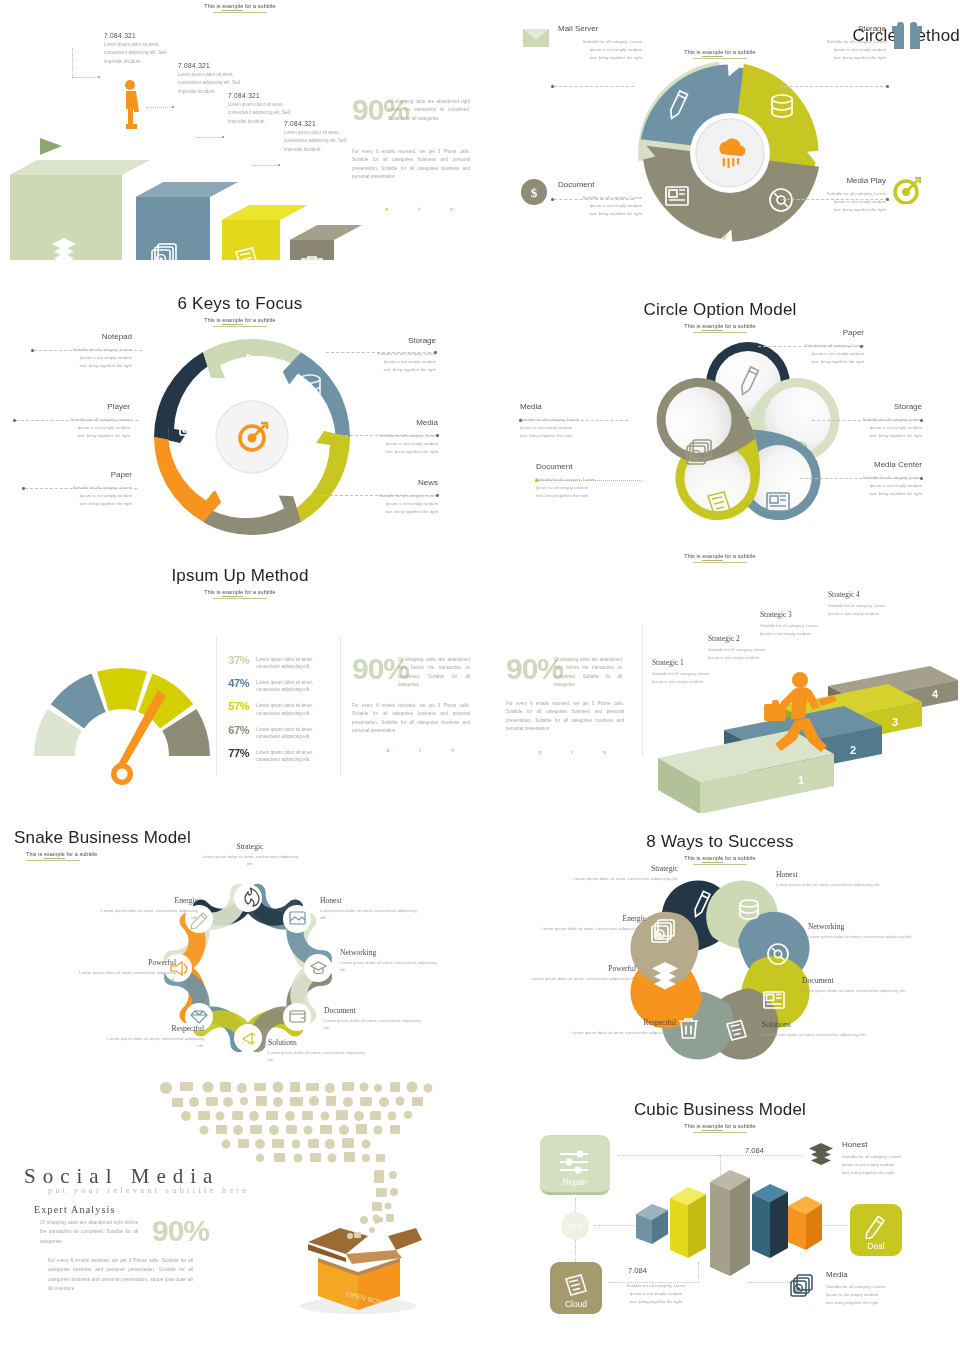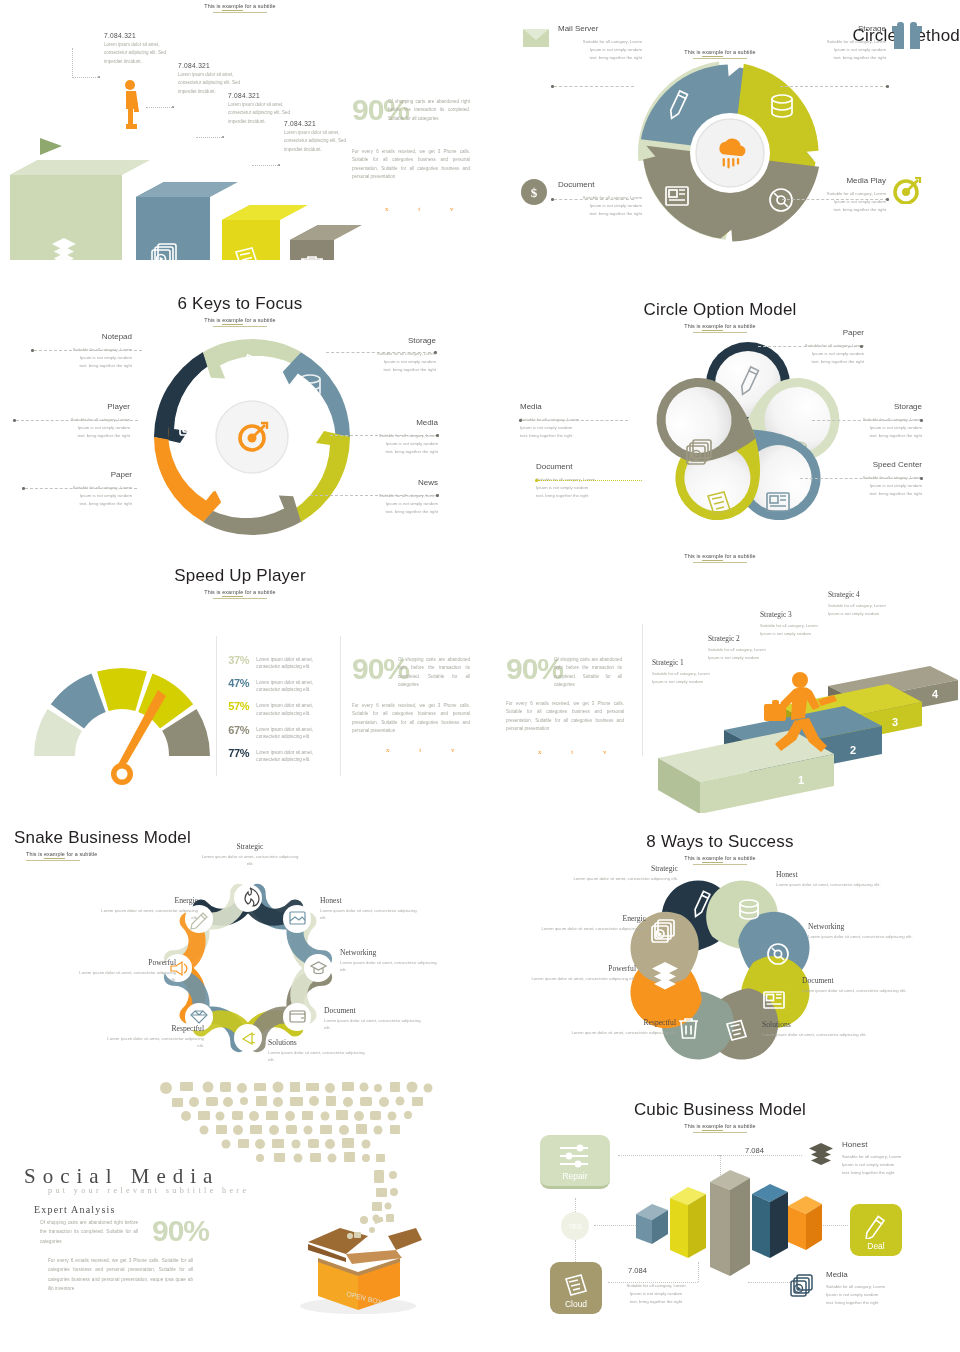--- a/index.html
+++ b/index.html
@@ -502,21 +502,21 @@
     <div class="itemtxt" style="margin-top:5px;">
       <div>Suitable for all category, Lorem</div>
           <div>Ipsum is not simply random</div>
           <div>text. bring together the right</div>
     </div>
   </div>
   <div class="dashline" style="left:332px;top:144px;width:110px;"></div>
   <div class="dashdot" style="left:440px;top:143px;"></div>
 
   <div style="position:absolute;left:318px;top:184px;width:124px;text-align:right;">
-    <div class="itemttl">Speed Center</div>
+    <div class="itemttl">Media Center</div>
     <div class="itemtxt" style="margin-top:5px;">
       <div>Suitable for all category, Lorem</div>
           <div>Ipsum is not simply random</div>
           <div>text. bring together the right</div>
     </div>
   </div>
   <div class="dashline" style="left:320px;top:202px;width:122px;"></div>
   <div class="dashdot" style="left:440px;top:201px;"></div>
 
   <div style="position:absolute;left:40px;top:126px;width:106px;text-align:left;">
@@ -536,21 +536,21 @@
       <div>Suitable for all category, Lorem</div>
           <div>Ipsum is not simply random</div>
           <div>text. bring together the right</div>
     </div>
   </div>
   <div class="dashline" style="left:58px;top:204px;width:104px;border-top:1px dotted #c8c620;"></div>
   <div class="dashdot" style="left:55px;top:203px;background:#c8c620;"></div>
 </div>
 
 <div class="panel" style="left:0;top:550px;width:480px;height:270px;">
-  <div class="ttl" style="margin-top:16px;">Speed Up Player</div>
+  <div class="ttl" style="margin-top:16px;">Ipsum Up Method</div>
   <div class="sub">
     <span>This is </span><u>example</u><span> for a subtitle</span>
   </div>
   <div class="subrule"></div>
 
   <svg width="210" height="140" style="position:absolute;left:20px;top:98px;">
     <g transform="translate(102,108)">
       <path d="M -88 0 A88 88 0 0 1 -74.5 -46.9 L -40.2 -25.3 A47 47 0 0 0 -47 0 Z" fill="#dde4d0"></path>
       <path d="M -71.2 -51.7 A88 88 0 0 1 -30.5 -82.5 L -16.3 -44.1 A47 47 0 0 0 -38 -27.6 Z" fill="#6f93a4"></path>
       <path d="M -25 -84.4 A88 88 0 0 1 25 -84.4 L 13.3 -45.1 A47 47 0 0 0 -13.3 -45.1 Z" fill="#d4cf00"></path>
@@ -1020,21 +1020,21 @@
   </svg>
 </div>
 
 <div class="panel" style="left:480px;top:1080px;width:480px;height:272px;">
   <div class="ttl" style="margin-top:20px;">Cubic Business Model</div>
   <div class="sub">
     <span>This is </span><u>example</u><span> for a subtitle</span>
   </div>
   <div class="subrule"></div>
 
-  <div class="card" style="left:60px;top:55px;width:70px;height:54px;background:#d4dfc0;border-bottom:3px solid #b9c79e;">
+  <div class="card" style="left:60px;top:55px;width:70px;height:60px;background:#d4dfc0;border-bottom:3px solid #b9c79e;">
     <svg width="34" height="26" style="margin-bottom:2px;">
       <g stroke="#fff" stroke-width="2" fill="none">
             <path d="M2 5 h28"></path>
             <path d="M2 13 h28"></path>
             <path d="M2 21 h28"></path>
           </g>
       <circle cx="22" cy="5" r="3.4" fill="#fff"></circle>
           <circle cx="11" cy="13" r="3.4" fill="#fff"></circle>
           <circle cx="20" cy="21" r="3.4" fill="#fff"></circle>
     </svg>

